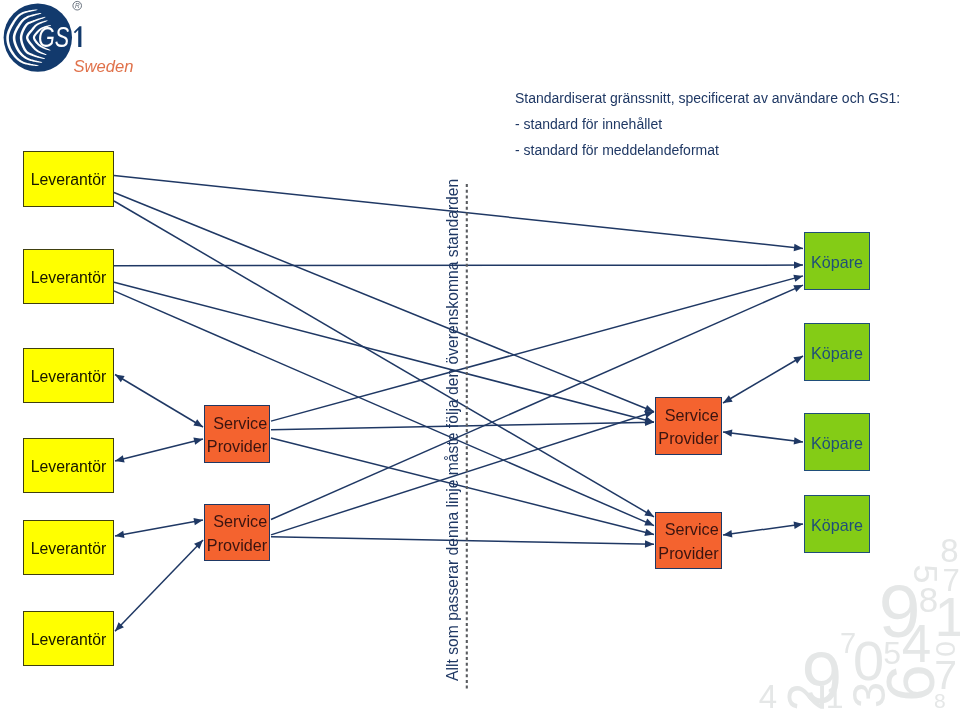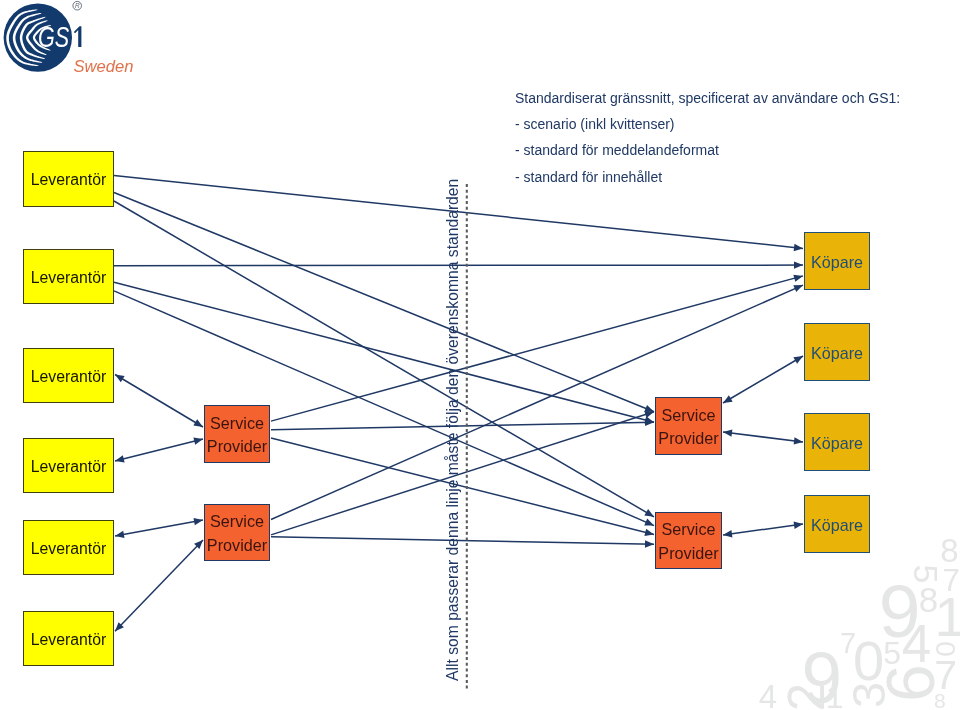--- a/index.html
+++ b/index.html
@@ -19,27 +19,27 @@
            color:#1f3864;font-size:14px;line-height:26.4px;white-space:nowrap;}
   #callout .cl{display:block;}
 
   
   #divider-label{position:absolute;left:0;top:0;
       transform-origin:0 0;line-height:1;
       color:#1f3864;font-size:15.7px;white-space:nowrap;}
 
   
   .node{position:absolute;box-sizing:border-box;display:flex;
-        align-items:center;justify-content:center;text-align:center;}
+        align-items:center;justify-content:center;text-align:right;}
   .node span{display:block;}
   .supplier{background:#ffff00;border:1.2px solid #40400f;color:#161600;font-size:15.8px;
             padding-top:2px;}
   .provider{background:#f4632f;border:1.3px solid #1f3864;color:#3b1410;font-size:16.2px;
             line-height:23.2px;padding-top:2px;}
-  .buyer{background:#eab308;border:1.6px solid #1f4e79;color:#1f4e79;font-size:16.1px;
+  .buyer{background:#84cc16;border:1.6px solid #1f4e79;color:#1f4e79;font-size:16.1px;
          padding-top:2px;}
 
   
   #watermark{position:absolute;left:0;top:0;width:960px;height:710px;}
   #watermark div{position:absolute;color:#e6e8e8;font-family:"Liberation Sans",sans-serif;
                  font-weight:300;line-height:1;}
 </style>
 </head>
 <body>
 
@@ -82,23 +82,22 @@
       <g>
         <circle cx="77.2" cy="5.7" r="4.3" fill="none" stroke="#5a6472" stroke-width="0.9"></circle>
         <text x="77.2" y="8.1" text-anchor="middle" font-size="6.4" fill="#5a6472">R</text>
       </g>
       <text x="73.4" y="72.4" font-size="16.6" fill="#e0714a">Sweden</text>
     </svg>
   </div>
 
   <div id="callout">
     <span class="cl">Standardiserat gränssnitt, specificerat av användare och GS1:</span>
-    <span class="cl">- scenario (inkl kvittenser)</span>
+    <span class="cl">- standard för innehållet</span>
     <span class="cl">- standard för meddelandeformat</span>
-    <span class="cl">- standard för innehållet</span>
   </div>
 
   <svg class="layer" id="edges" viewBox="0 0 960 710">
       <g>
         <line x1="114" y1="175.4" x2="803" y2="248.4" stroke="#1f3864" stroke-width="1.5"></line>
         <polygon points="803,248.4 793.6602581148402,251.13115754188436 794.4399290465772,243.77234559713372" fill="#1f3864"></polygon>
       </g>
       <g>
         <line x1="114" y1="192.5" x2="654" y2="411.8" stroke="#1f3864" stroke-width="1.5"></line>
         <polygon points="654,411.8 644.2692106336377,411.8416930148945 647.0535834085773,404.98550834336066" fill="#1f3864"></polygon>

